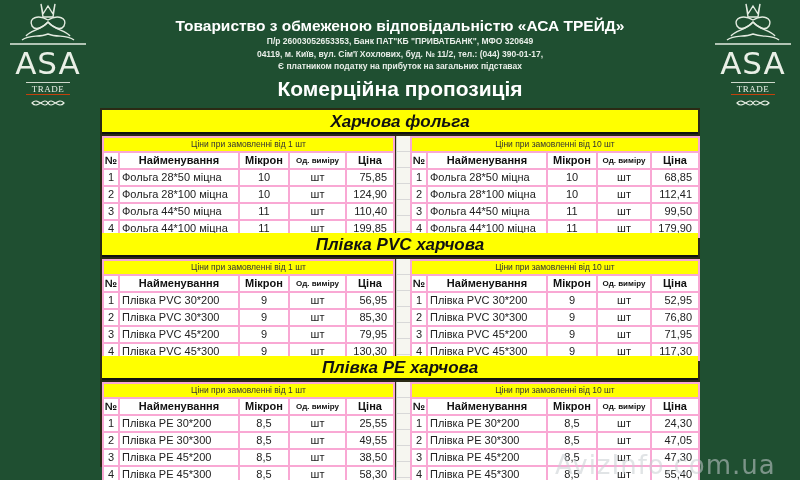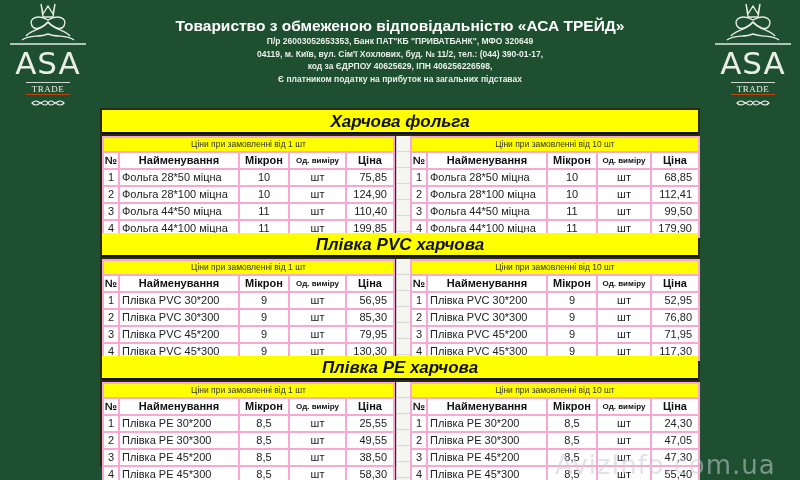--- a/index.html
+++ b/index.html
@@ -76,22 +76,22 @@
   <div class="trade">TRADE</div>
   <svg width="40" height="14" viewBox="0 0 40 14">
     <path d="M4 7 C10 0 16 14 20 7 C24 0 30 14 36 7 C30 0 24 14 20 7 C16 0 10 14 4 7 Z" fill="none" stroke="#e3ebe0" stroke-width="1.2"></path>
   </svg>
 </div>
 
 <div class="header">
   <div class="company">Товариство з обмеженою відповідальністю «АСА ТРЕЙД»</div>
   <div class="line">П/р 26003052653353, Банк ПАТ"КБ "ПРИВАТБАНК", МФО 320649</div>
   <div class="line">04119, м. Київ, вул. Сім'ї Хохлових, буд. № 11/2, тел.: (044) 390-01-17,</div>
-  <div class="line">код за ЄДРПОУ 40625629, ІПН 406256226598,</div>
   <div class="line">Є платником податку на прибуток на загальних підставах</div>
+  <div class="title">Комерційна пропозиція</div>
 </div>
 
 <div class="panel">
 
   <div class="section" style="top:2px;">
     <div class="section-title">Харчова фольга</div>
     <div class="gap">
         <div></div>
         <div></div>
         <div></div>

